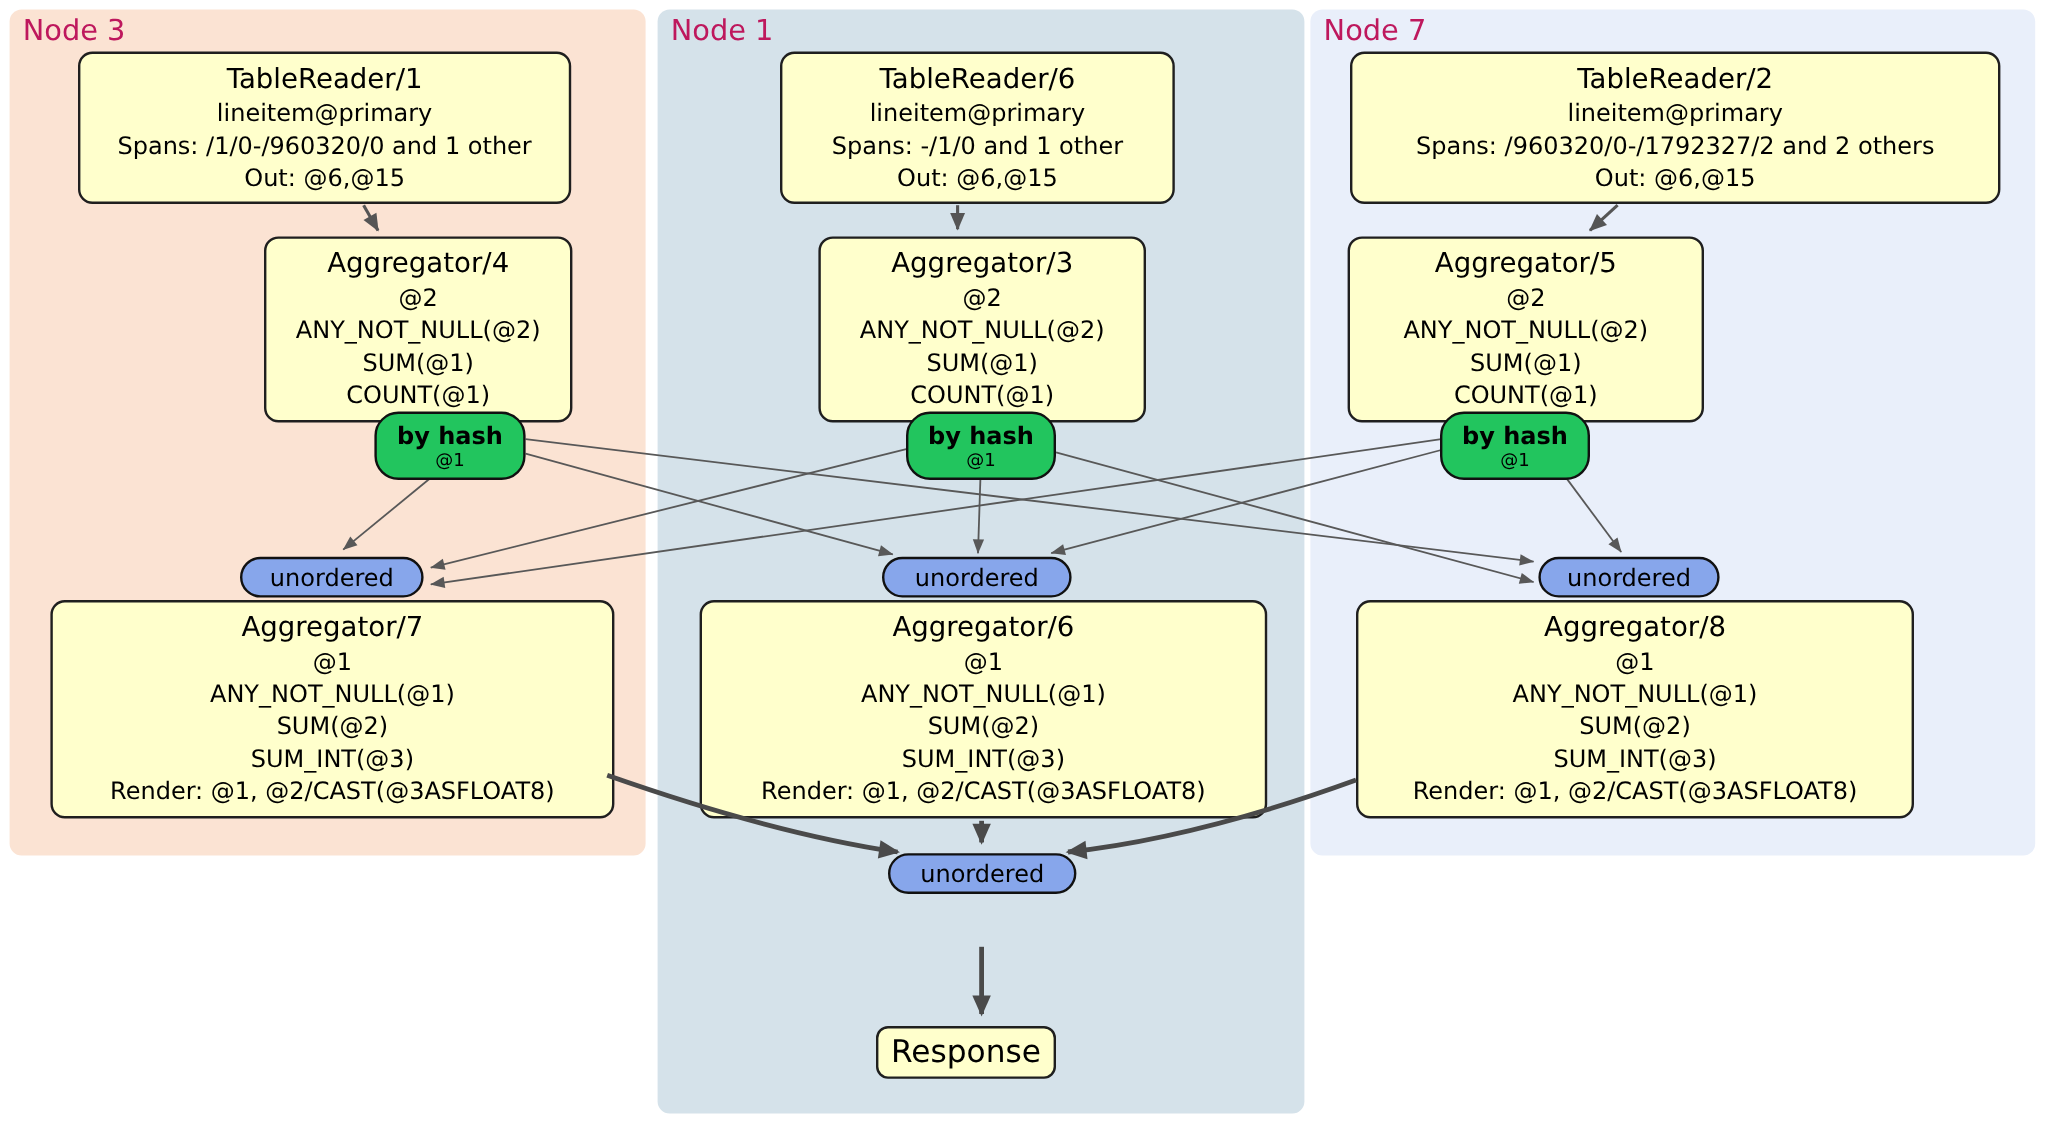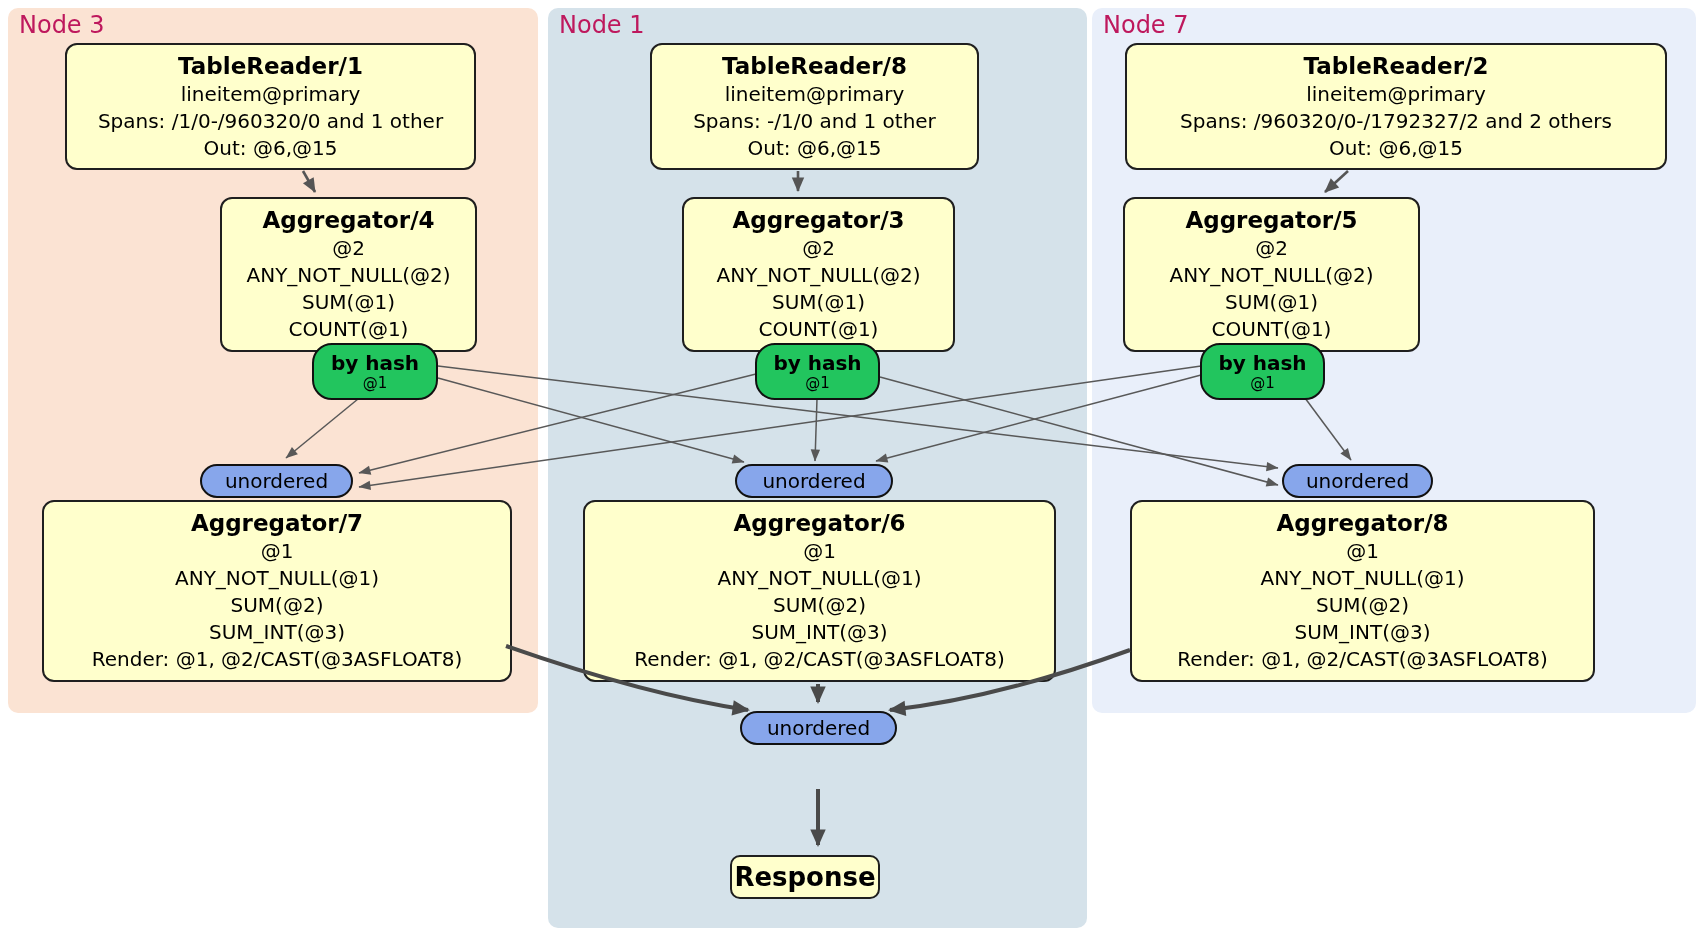--- a/index.html
+++ b/index.html
@@ -5,21 +5,21 @@
   html,body{margin:0;padding:0;background:#fff}
   .canvas{position:relative;width:1708px;height:940px;background:#ffffff;
           font-family:"DejaVu Sans","Liberation Sans",sans-serif;color:#000;overflow:hidden}
 
   .group{position:absolute;border-radius:10px;z-index:0}
   .group-label{position:absolute;top:6px;left:11px;font-size:24px;line-height:22px;color:#be185d}
 
   .box{position:absolute;background:#ffffcc;border:2px solid #1f1f1f;border-radius:12px;
        display:flex;flex-direction:column;align-items:center;justify-content:center;
        text-align:center;z-index:2;box-sizing:border-box}
-  .box-title{font-weight:bold;font-size:23px;line-height:29px;white-space:nowrap}
+  .box-title{font-weight:normal;font-size:23px;line-height:29px;white-space:nowrap}
   .box-line{font-size:20px;line-height:27px;white-space:nowrap}
   .big .box-title{font-size:26px;line-height:30px}
 
   .edges{position:absolute;left:0;top:0;z-index:3;pointer-events:none}
 
   .router{position:absolute;background:#22c55e;border:2px solid #111;border-radius:20px;
           display:flex;flex-direction:column;align-items:center;justify-content:center;
           z-index:4;box-sizing:border-box}
   .router-label{font-weight:bold;font-size:20px;line-height:23px}
   .router-detail{font-size:15px;line-height:17px}
@@ -44,21 +44,21 @@
   </div>
 
   <div class="box" style="left:65px;top:43px;width:411px;height:127px">
     <div class="box-title">TableReader/1</div>
     <div class="box-line">lineitem@primary</div>
     <div class="box-line">Spans: /1/0-/960320/0 and 1 other</div>
     <div class="box-line">Out: @6,@15</div>
   </div>
 
   <div class="box" style="left:650px;top:43px;width:329px;height:127px">
-    <div class="box-title">TableReader/8</div>
+    <div class="box-title">TableReader/6</div>
     <div class="box-line">lineitem@primary</div>
     <div class="box-line">Spans: -/1/0 and 1 other</div>
     <div class="box-line">Out: @6,@15</div>
   </div>
 
   <div class="box" style="left:1125px;top:43px;width:542px;height:127px">
     <div class="box-title">TableReader/2</div>
     <div class="box-line">lineitem@primary</div>
     <div class="box-line">Spans: /960320/0-/1792327/2 and 2 others</div>
     <div class="box-line">Out: @6,@15</div>

